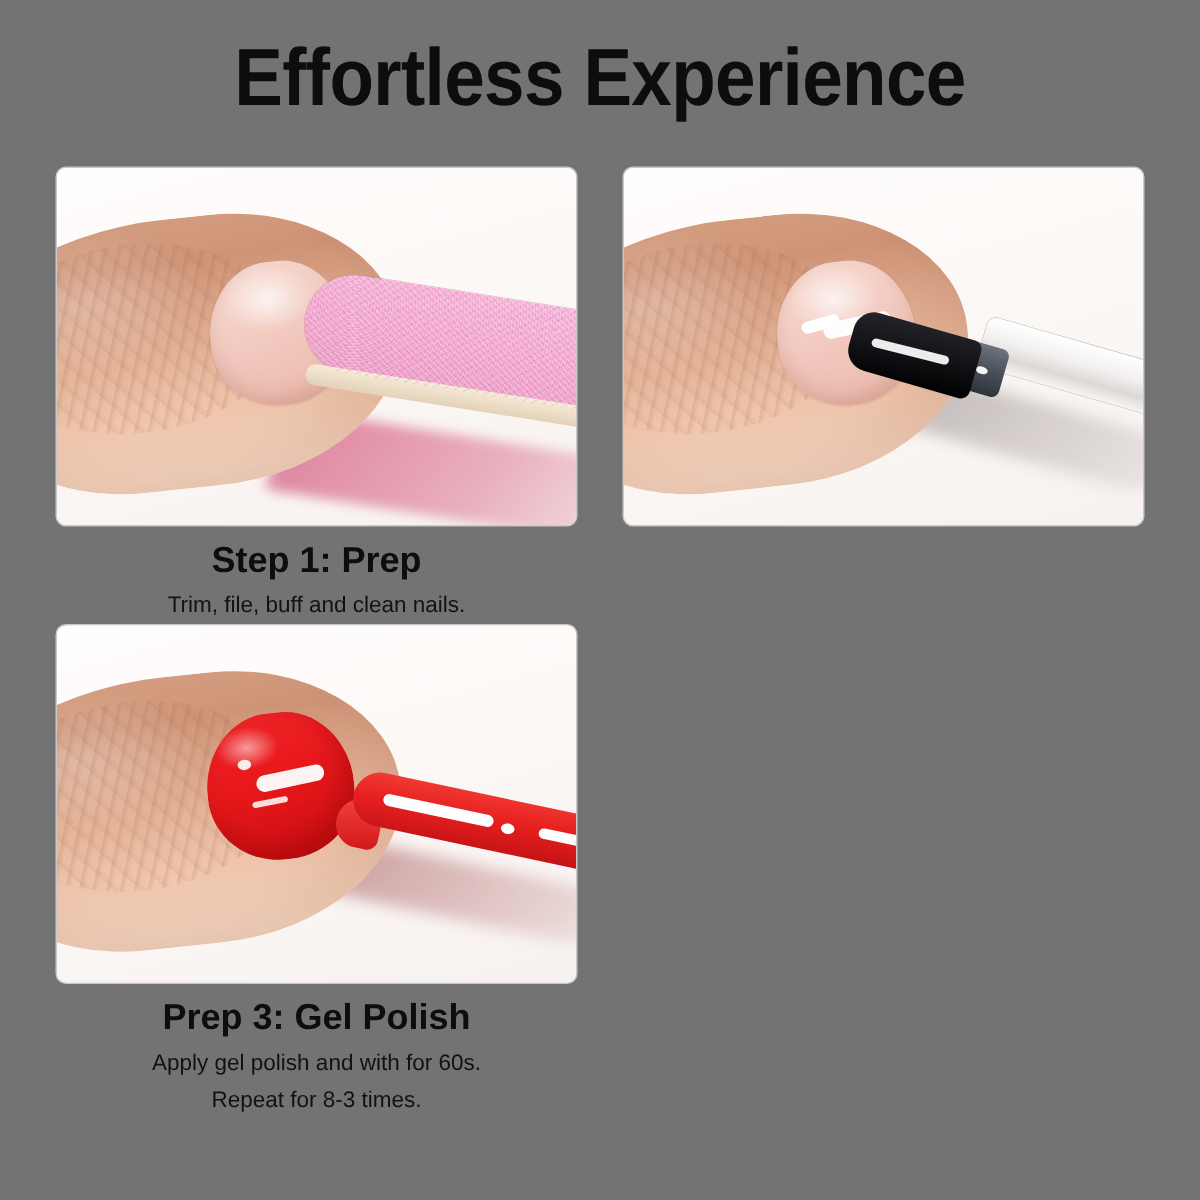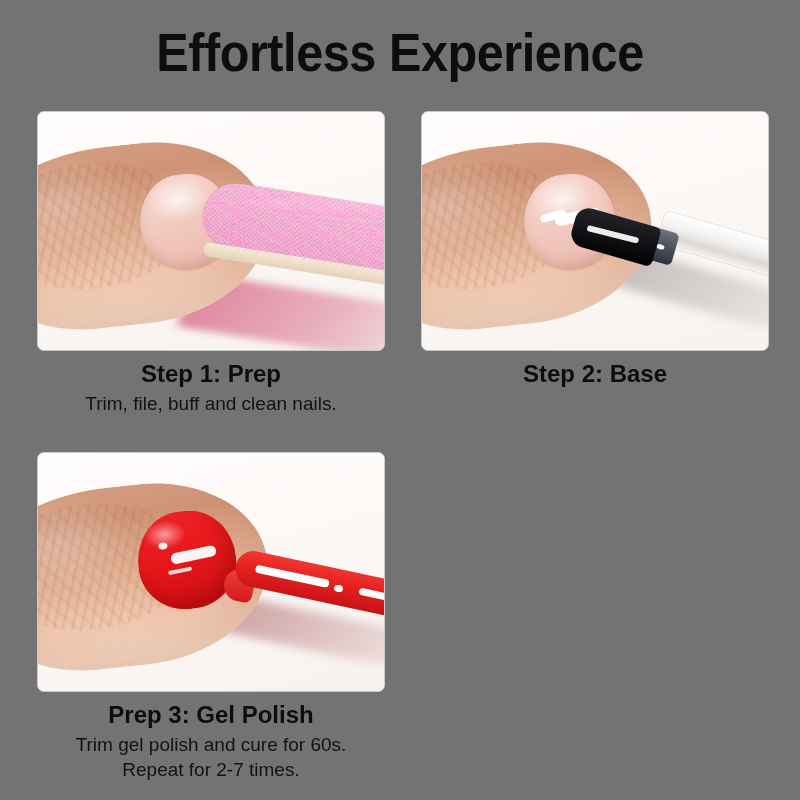--- a/index.html
+++ b/index.html
@@ -40,21 +40,20 @@
   .steps {
     position: absolute;
     top: 111px;
     left: 37px;
     width: 726px;
     display: grid;
     grid-template-columns: 348px 348px;
     grid-template-rows: auto auto;
     column-gap: 30px;
     row-gap: 0px;
-    gap: 36px;
   }
 
   .step { position: relative; width: 348px; }
 
   .photo {
     position: relative;
     width: 348px;
     height: 240px;
     border: 1px solid #c9c9c9;
     border-radius: 7px;
@@ -299,21 +298,21 @@
   .step-title {
     text-align: center;
     font-size: 24px;
     line-height: 30px;
     font-weight: bold;
     margin-top: 8px;
     color: #0d0d0d;
   }
   .step-caption {
     text-align: center;
-    font-size: 19px;
+    font-size: 15px;
     line-height: 25px;
     font-weight: normal;
     margin-top: 2px;
     color: #121212;
   }
   .step-caption span { display: block; }
 </style>
 </head>
 <body>
 
@@ -345,39 +344,38 @@
         <div class="brush-shadow"></div>
         <div class="finger"></div>
         <div class="nail nail-natural">
           <div class="gloss-a"></div>
         </div>
         <div class="brush-handle"></div>
         <div class="brush-ferrule"></div>
         <div class="brush-bristles"></div>
         <div class="brush-tip-sheen"></div>
       </div>
-      <div class="step-title">Step 2: Base</div>
     </div>
 
     <div class="step">
       <div class="photo">
         <div class="photo-inner"></div>
         <div class="red-app-shadow"></div>
         <div class="finger"></div>
         <div class="nail nail-red">
           <div class="gloss-dot"></div>
           <div class="gloss-a"></div>
           <div class="gloss-b"></div>
         </div>
         <div class="red-app-bead"></div>
         <div class="red-app"></div>
         <div class="red-app-dot"></div>
       </div>
       <div class="step-title">Prep 3: Gel Polish</div>
       <div class="step-caption">
-        <span>Trim gel polish and cure for 60s.</span>
-        <span>Repeat for 2-7 times.</span>
+        <span>Apply gel polish and with for 60s.</span>
+        <span>Repeat for 8-3 times.</span>
       </div>
     </div>
 
 
   </div>
 </div>
 
 </body></html>

